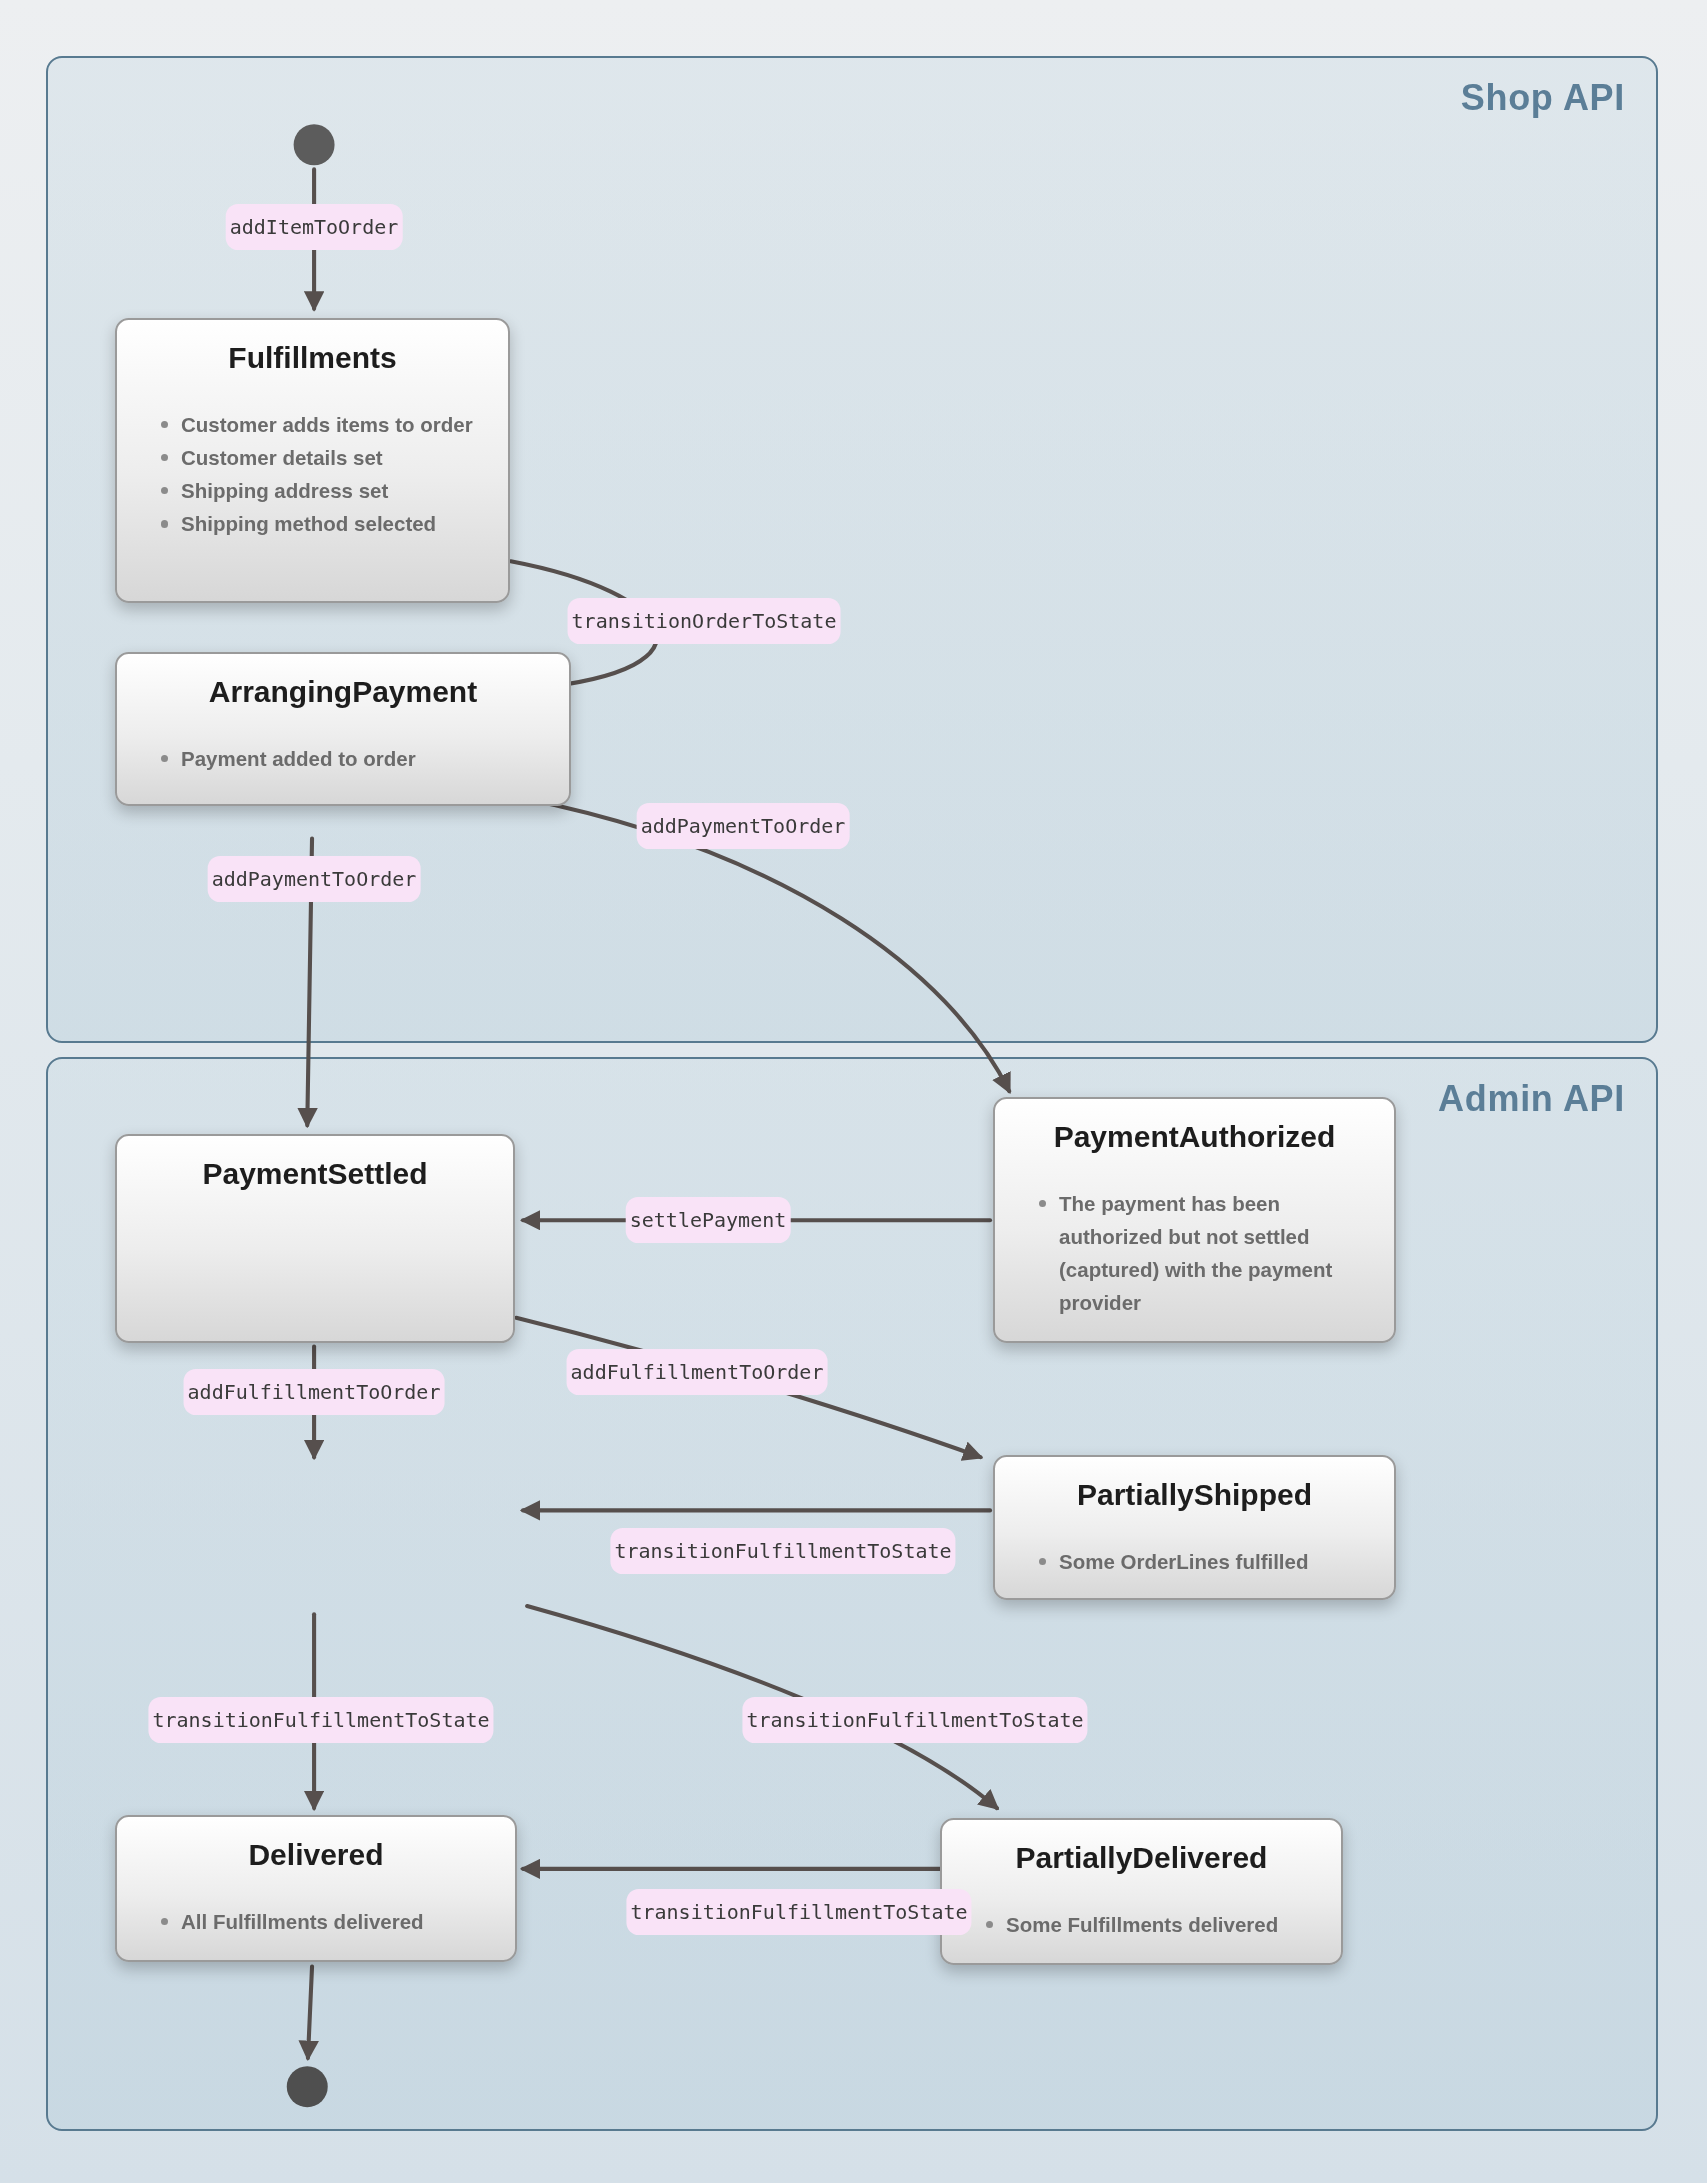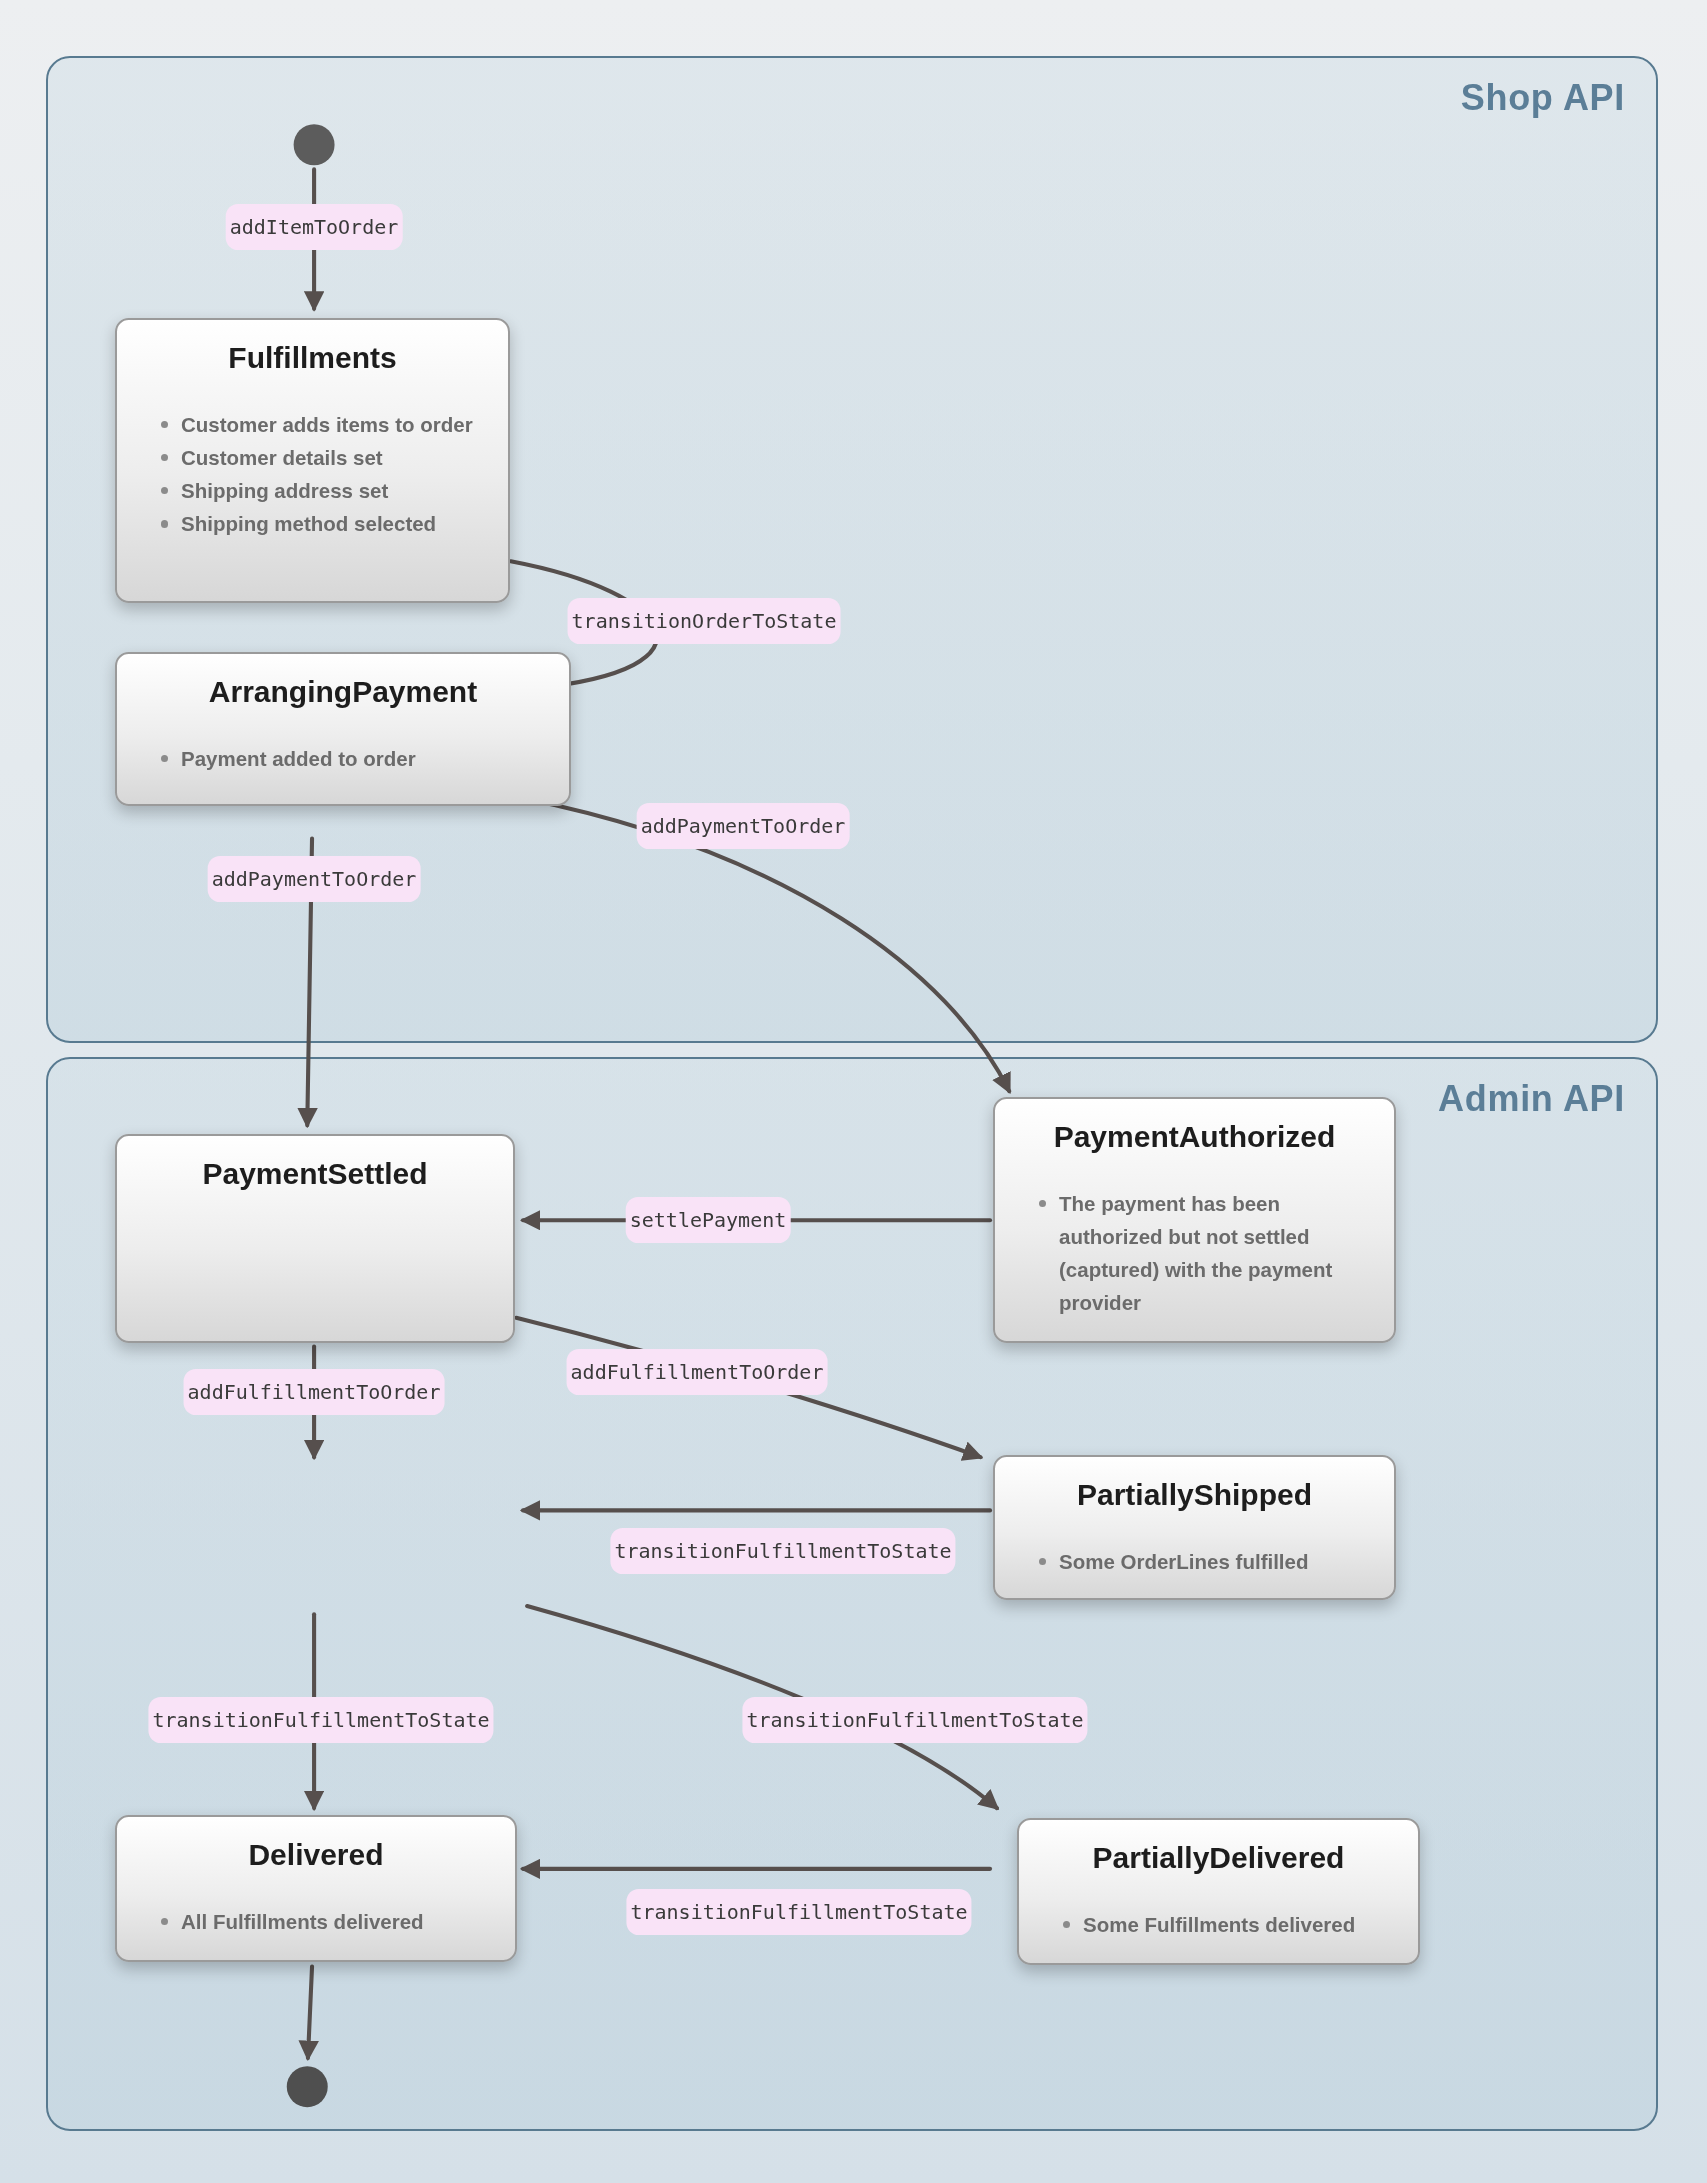--- a/index.html
+++ b/index.html
@@ -8,21 +8,21 @@
     font-family: "Liberation Sans", sans-serif;
     background: linear-gradient(180deg, #edeff1 0%, #e4eaee 35%, #d5e0e8 100%);
     position: relative;
     overflow: hidden;
   }
   #canvas { position: relative; width: 1707px; height: 2183px; }
 
   .group {
     position: absolute;
     border: 2.7px solid #587a90;
-    border-radius: 24px;
+    border-radius: 16px;
     background: linear-gradient(180deg, rgba(197,216,226,0.35), rgba(180,204,217,0.40));
     z-index: 0;
   }
   .group-label {
     position: absolute;
     top: 19px; right: 31px;
     font-size: 36px;
     font-weight: 700;
     color: #5b7e97;
     letter-spacing: 0.7px;
@@ -152,21 +152,21 @@
     </ul>
   </div>
 
   <div class="state" style="left:115px; top:1815px; width:402px; height:147px">
     <h3 class="state-title">Delivered</h3>
     <ul class="state-bullets">
       <li>All Fulfillments delivered</li>
     </ul>
   </div>
 
-  <div class="state" style="left:1017px; top:1818px; width:403px; height:147px">
+  <div class="state" style="left:940px; top:1818px; width:403px; height:147px">
     <h3 class="state-title">PartiallyDelivered</h3>
     <ul class="state-bullets">
       <li>Some Fulfillments delivered</li>
     </ul>
   </div>
 
   <div class="pill" style="left:314px; top:227px">addItemToOrder</div>
   <div class="pill" style="left:704px; top:621px">transitionOrderToState</div>
   <div class="pill" style="left:314px; top:879px">addPaymentToOrder</div>
   <div class="pill" style="left:743px; top:826px">addPaymentToOrder</div>

